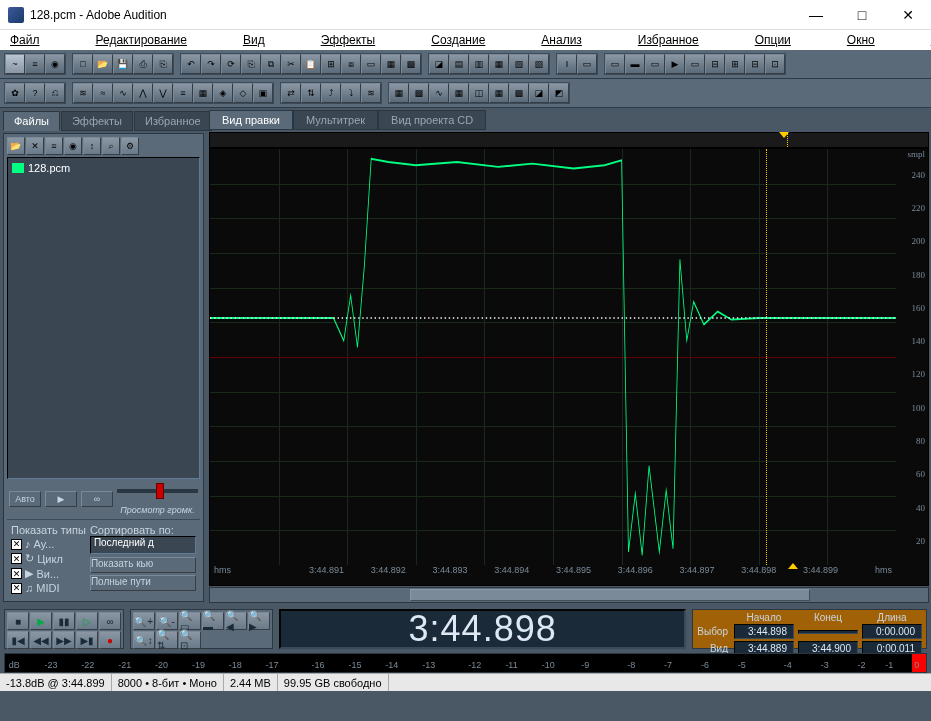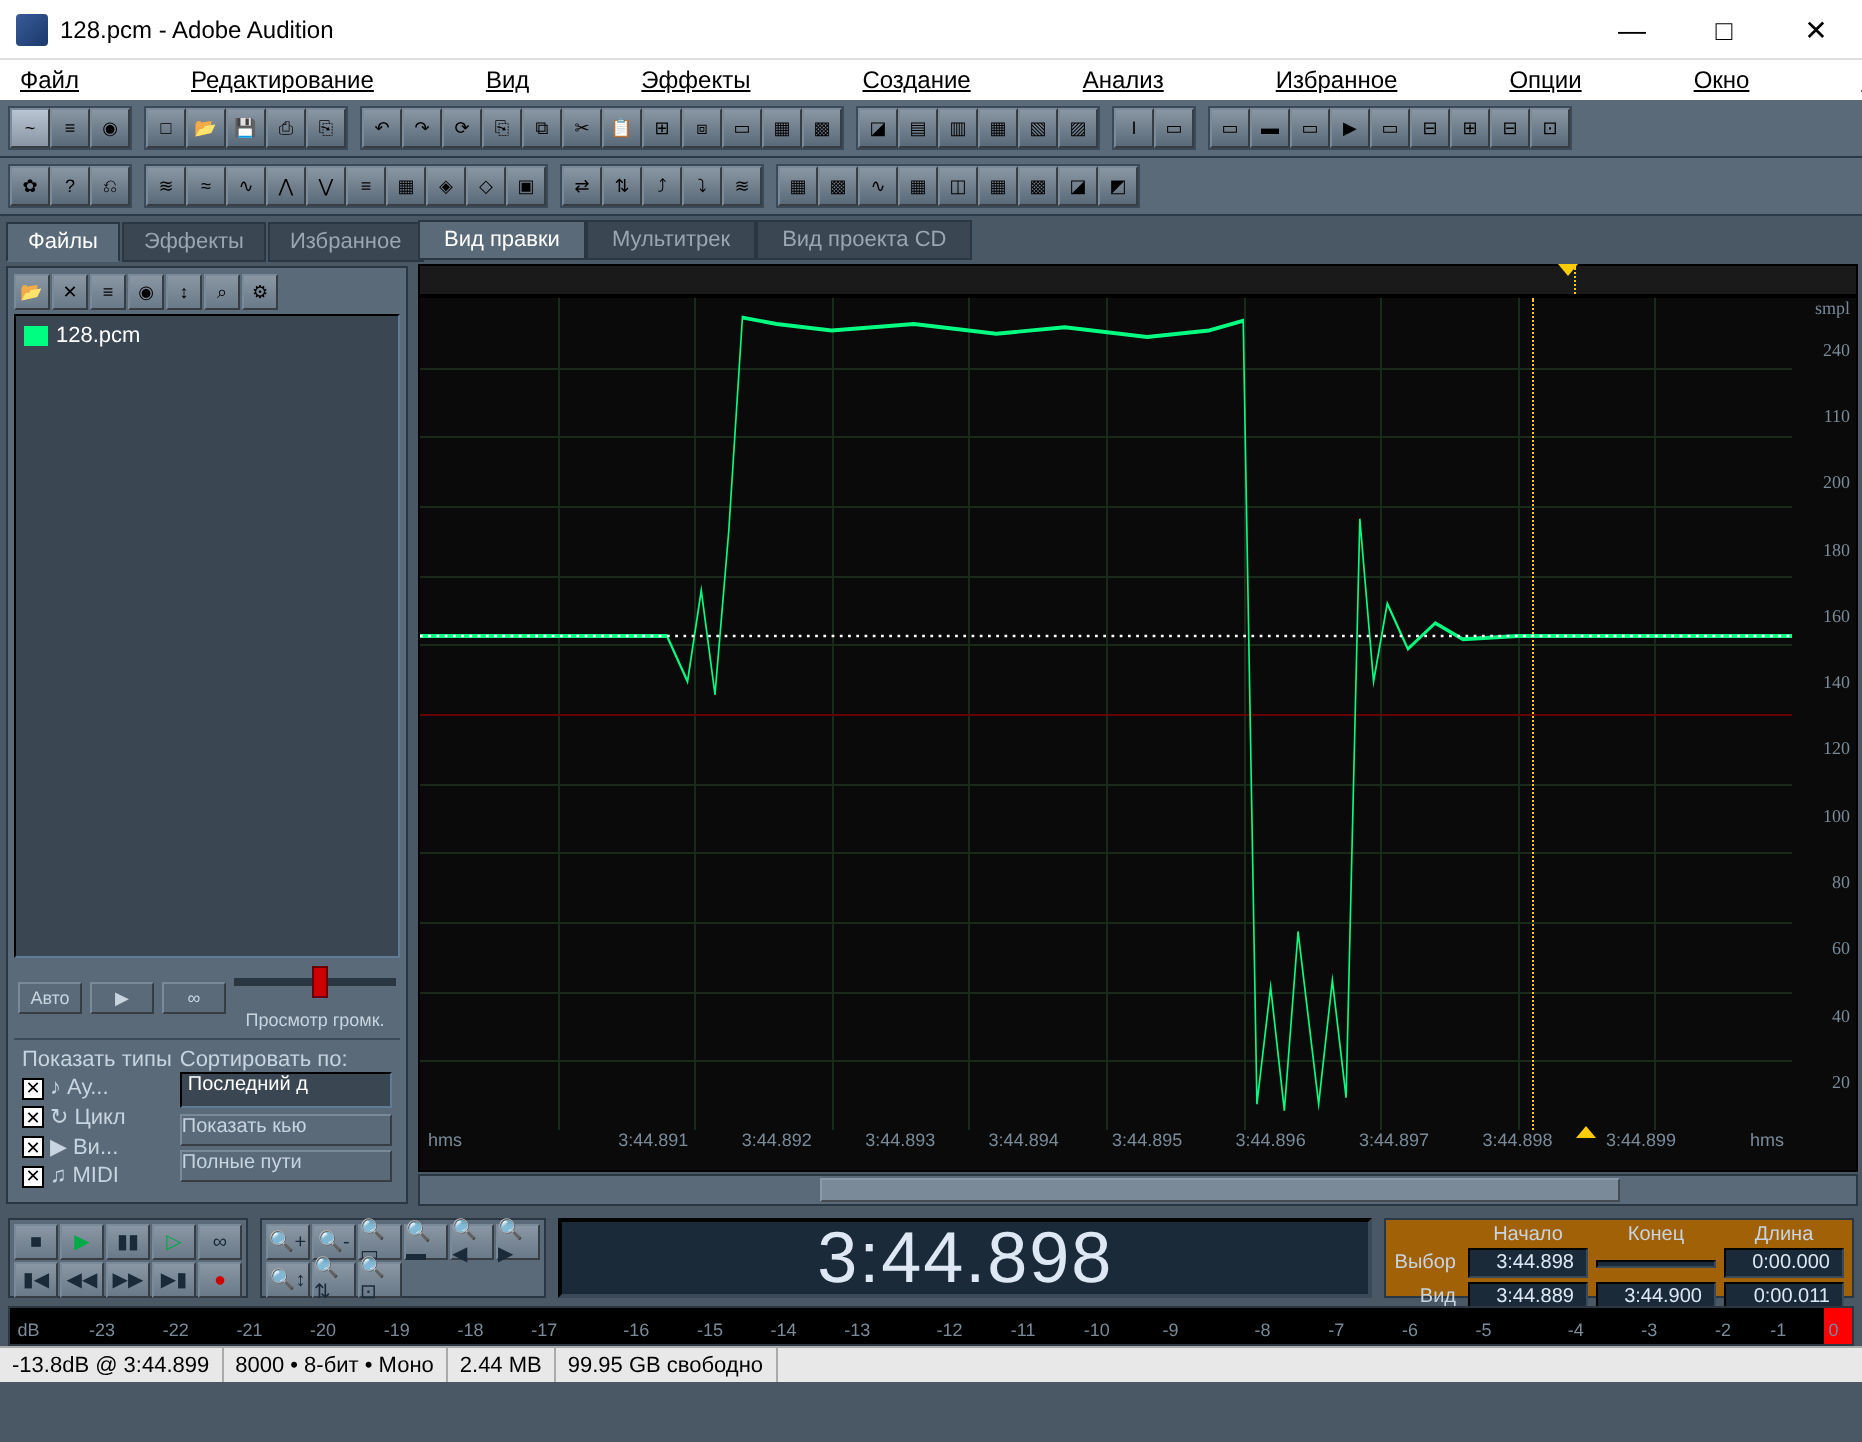--- a/index.html
+++ b/index.html
@@ -30,21 +30,21 @@
 .panel-body { background: #5a6a78; border: 1px solid #2a3642; flex: 1; display: flex; flex-direction: column; padding: 3px; }
 .panel-tools { display: flex; gap: 1px; margin-bottom: 2px; }
 .ptbtn { width: 18px; height: 18px; background: linear-gradient(#8a96a4,#6a7a88); border: 1px outset #7a8a98; font-size: 9px; display:flex;align-items:center;justify-content:center; }
 
 .filelist { flex: 1; background: #3a4652; border: 1px inset #2a3642; padding: 4px; color: #fff; }
 .fileitem { display: flex; align-items: center; gap: 4px; font-size: 11px; }
 .fileicon { width: 12px; height: 10px; background: #00ff80; }
 
 .volctrl { display: flex; align-items: center; gap: 4px; padding: 4px 2px; }
 .volbtn { width: 32px; height: 16px; background: #5a6a78; border: 1px outset #7a8a98; color: #c8d4e0; font-size: 9px; display:flex;align-items:center;justify-content:center; }
-.slider-wrap { flex: 1; text-align: center; color: #c8d4e0; font-size: 9px; }
+.slider-wrap { flex: 1; text-align: center; color: #c8d4e0; font-size: 9px; font-style: italic; }
 .slider { height: 16px; position: relative; }
 .slider .track { height: 4px; background: #2a3642; margin-top: 6px; position: relative; }
 .slider .thumb { width: 8px; height: 16px; background: #c00; position: absolute; left: 48%; top: -6px; border:1px solid #600; }
 
 .showtypes { background: #5a6a78; padding: 4px; font-size: 11px; color: #c8d4e0; border-top: 1px solid #3a4a58; display:flex; gap:4px; }
 .typecol { display: flex; flex-direction: column; gap: 2px; }
 .typerow { display: flex; align-items: center; gap: 3px; }
 .chk { width: 11px; height: 11px; background: #fff; border: 1px solid #000; display:flex;align-items:center;justify-content:center;font-size:9px;color:#000; }
 .sortcol { flex:1; }
 .sortsel { width: 100%; height: 18px; background: #3a4652; border: 1px inset #2a3642; color: #fff; font-size: 10px; padding: 0 3px; margin-bottom:3px;}
@@ -328,21 +328,21 @@
             0,104 180,104 195,118 205,90 215,122 225,72 235,6
             260,8 300,10 360,8 420,11 470,9 530,12 575,10 600,7
             610,248 620,212 630,250 640,195 655,248 665,210 675,246
             685,68 695,118 705,94 720,108 740,100 760,105 800,104 1000,104"></polyline>
           <polyline fill="none" stroke="#fff" stroke-width="0.8" stroke-dasharray="2,4" points="0,104 1000,104"></polyline>
         </svg>
       </div>
       <div class="ampaxis">
         <div style="top:0">smpl</div>
         <div style="top:5%">240</div>
-        <div style="top:13%">110</div>
+        <div style="top:13%">220</div>
         <div style="top:21%">200</div>
         <div style="top:29%">180</div>
         <div style="top:37%">160</div>
         <div style="top:45%">140</div>
         <div style="top:53%">120</div>
         <div style="top:61%">100</div>
         <div style="top:69%">80</div>
         <div style="top:77%">60</div>
         <div style="top:85%">40</div>
         <div style="top:93%">20</div>

